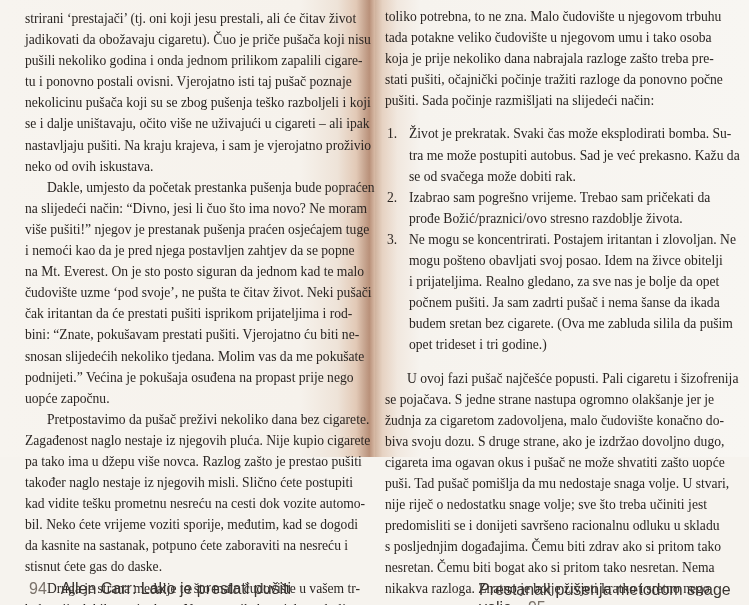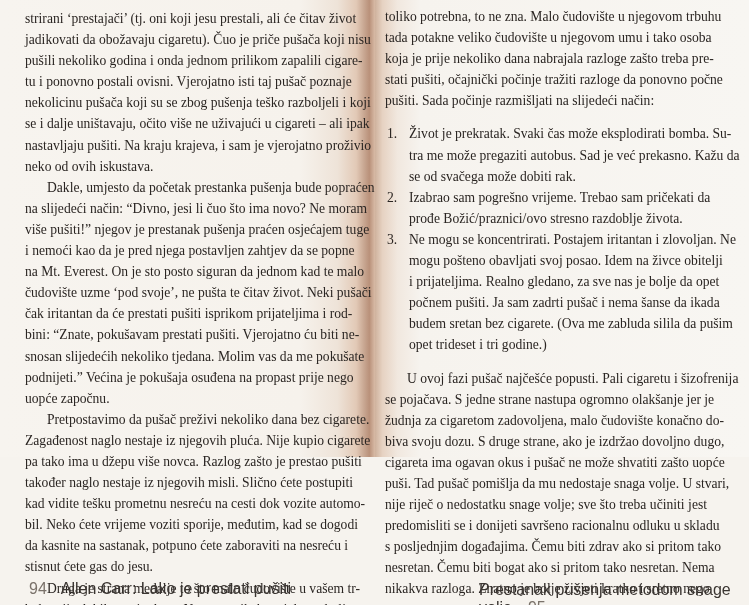--- a/index.html
+++ b/index.html
@@ -71,21 +71,21 @@
       <span class="line">snosan slijedećih nekoliko tjedana. Molim vas da me pokušate</span>
       <span class="line">podnijeti.” Većina je pokušaja osuđena na propast prije nego</span>
       <span class="line last">uopće započnu.</span>
       <span class="line indent">Pretpostavimo da pušač preživi nekoliko dana bez cigarete.</span>
       <span class="line">Zagađenost naglo nestaje iz njegovih pluća. Nije kupio cigarete</span>
       <span class="line">pa tako ima u džepu više novca. Razlog zašto je prestao pušiti</span>
       <span class="line">također naglo nestaje iz njegovih misli. Slično ćete postupiti</span>
       <span class="line">kad vidite tešku prometnu nesreću na cesti dok vozite automo-</span>
       <span class="line">bil. Neko ćete vrijeme voziti sporije, međutim, kad se dogodi</span>
       <span class="line">da kasnite na sastanak, potpuno ćete zaboraviti na nesreću i</span>
-      <span class="line last">stisnut ćete gas do jesu.</span>
+      <span class="line last">stisnut ćete gas do daske.</span>
       <span class="line indent">Druga je strana medalje to što malo čudovište u vašem tr-</span>
       <span class="line">buhu nije dobilo svoju dozu. Nema tu nikakve tjelesne boli;</span>
 
     </div>
     <div class="footer footer-left">
       <span class="pnum">94</span><span>Allen Carr: Lako je prestati pušiti</span>
     </div>
   </div>
 
   <div class="page page-right">
@@ -93,21 +93,21 @@
       <span class="line">toliko potrebna, to ne zna. Malo čudovište u njegovom trbuhu</span>
       <span class="line">tada potakne veliko čudovište u njegovom umu i tako osoba</span>
       <span class="line">koja je prije nekoliko dana nabrajala razloge zašto treba pre-</span>
       <span class="line">stati pušiti, očajnički počinje tražiti razloge da ponovno počne</span>
       <span class="line last">pušiti. Sada počinje razmišljati na slijedeći način:</span>
       <div class="gap"></div>
 
       <div class="list-item">
         <span class="list-num">1.</span>
         <span class="line">Život je prekratak. Svaki čas može eksplodirati bomba. Su-</span>
-        <span class="line">tra me može pregaziti autobus. Sad je već prekasno. Kažu da</span>
+        <span class="line">tra me može postupiti autobus. Sad je već prekasno. Kažu da</span>
         <span class="line last">se od svačega može dobiti rak.</span>
       </div>
       <div class="list-item">
         <span class="list-num">2.</span>
         <span class="line">Izabrao sam pogrešno vrijeme. Trebao sam pričekati da</span>
         <span class="line last">prođe Božić/praznici/ovo stresno razdoblje života.</span>
       </div>
       <div class="list-item">
         <span class="list-num">3.</span>
         <span class="line">Ne mogu se koncentrirati. Postajem iritantan i zlovoljan. Ne</span>

